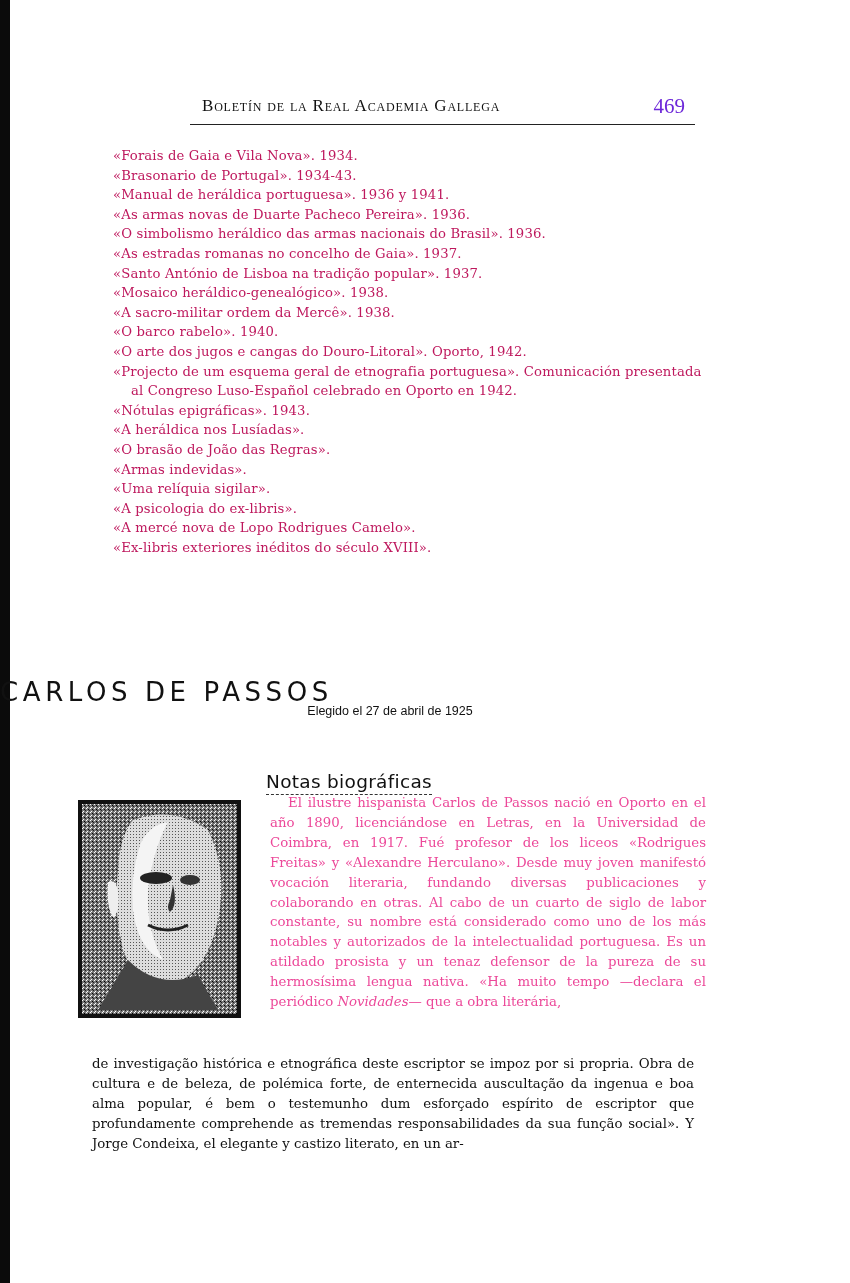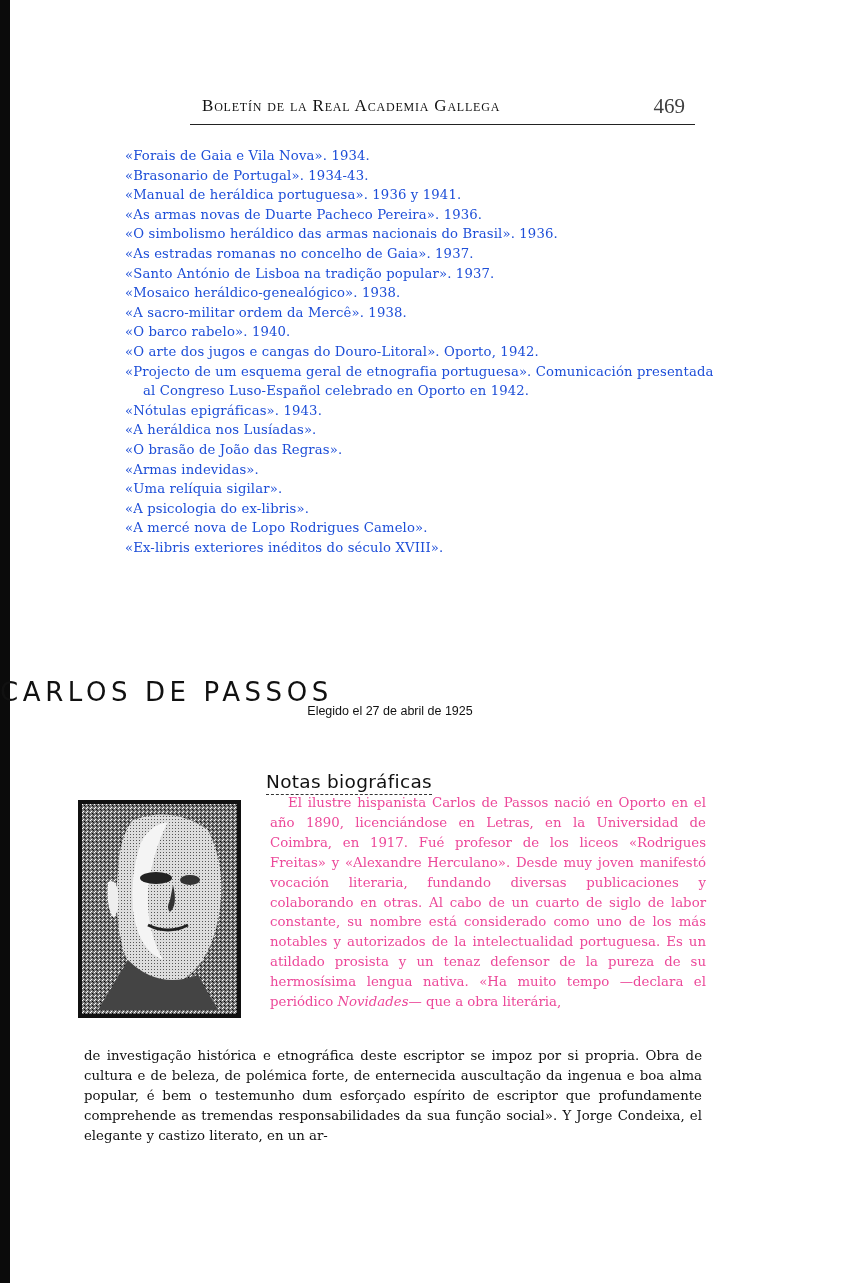--- a/index.html
+++ b/index.html
@@ -6,47 +6,47 @@
   body {
     width: 850px; height: 1283px; background: #ffffff; position: relative; overflow: hidden;
     font-family: "DejaVu Serif", serif; color: #111;
   }
   .edge-strip { position: absolute; left: 0; top: 0; width: 10px; height: 1283px; background: #0b0b0b; }
   .header { position: absolute; left: 190px; top: 96px; width: 505px; height: 30px; }
   .running-title {
     position: absolute; left: 12px; top: 0; font-family: "Liberation Serif", serif;
     font-size: 17px; font-variant: small-caps; letter-spacing: 0.8px; color: #111;
   }
-  .page-number { position: absolute; right: 10px; top: -2px; font-family: "Liberation Serif", serif; font-size: 21px; color: #404040; }
+  .page-number { position: absolute; right: 10px; top: -2px; font-family: "Liberation Serif", serif; font-size: 21px; color: #6d28d9; }
   .header-rule { position: absolute; left: 0; top: 28px; width: 505px; height: 0; border-top: 1px solid #222; }
 
   .pub-list { position: absolute; left: 113px; top: 146px; width: 600px; margin: 0; padding: 0; list-style: none; }
   .pub-list li {
-    font-family: "DejaVu Serif", serif; font-size: 13.2px; line-height: 19.6px; color: #1d4ed8;
-    white-space: nowrap; letter-spacing: 0.15px; margin-left: 12px;
+    font-family: "DejaVu Serif", serif; font-size: 13.2px; line-height: 19.6px; color: #be185d;
+    white-space: nowrap; letter-spacing: 0.15px;
   }
   .pub-list li.wrap { white-space: normal; padding-left: 18px; text-indent: -18px; width: 585px; }
 
   .title { position: absolute; left: 0; width: 780px; top: 660px; text-align: left;
     font-family: "DejaVu Sans", sans-serif; font-size: 26px; letter-spacing: 4.6px; color: #111; font-weight: normal; }
   .subtitle { position: absolute; left: 0; width: 780px; top: 704px; text-align: center;
     font-family: Liberation Sans, sans-serif; font-size: 12.5px; color: #111; }
   .section-heading { position: absolute; left: 266px; top: 756px;
     font-family: "DejaVu Sans", sans-serif; font-size: 18.5px; color: #111; font-weight: 400;
     border-bottom: 1px dashed #333; padding-bottom: 2px; letter-spacing: 0.3px; }
 
   .portrait { position: absolute; left: 78px; top: 800px; width: 163px; height: 218px; background: #111; overflow: hidden; }
   .portrait svg { display: block; }
 
   .bio { position: absolute; left: 270px; top: 793px; width: 436px;
     font-family: "DejaVu Serif", serif; font-size: 13.3px; line-height: 19.9px; text-align: justify; color: #ec4899; }
   .bio p { margin: 0; text-indent: 18px; }
   .bio-full { position: absolute; left: 80px; top: 1042px; width: 626px;
     font-family: "DejaVu Serif", serif; font-size: 13.3px; line-height: 19.9px; text-align: justify; color: #111; }
-  .bio-full p { margin: 4px; }
+  .bio-full p { margin: 12px; }
   em { font-style: italic; }
 </style>
 </head>
 <body>
 
 <div class="edge-strip"></div>
 
 <div class="header">
   <span class="running-title">Boletín de la Real Academia Gallega</span>
   <span class="page-number">469</span>

